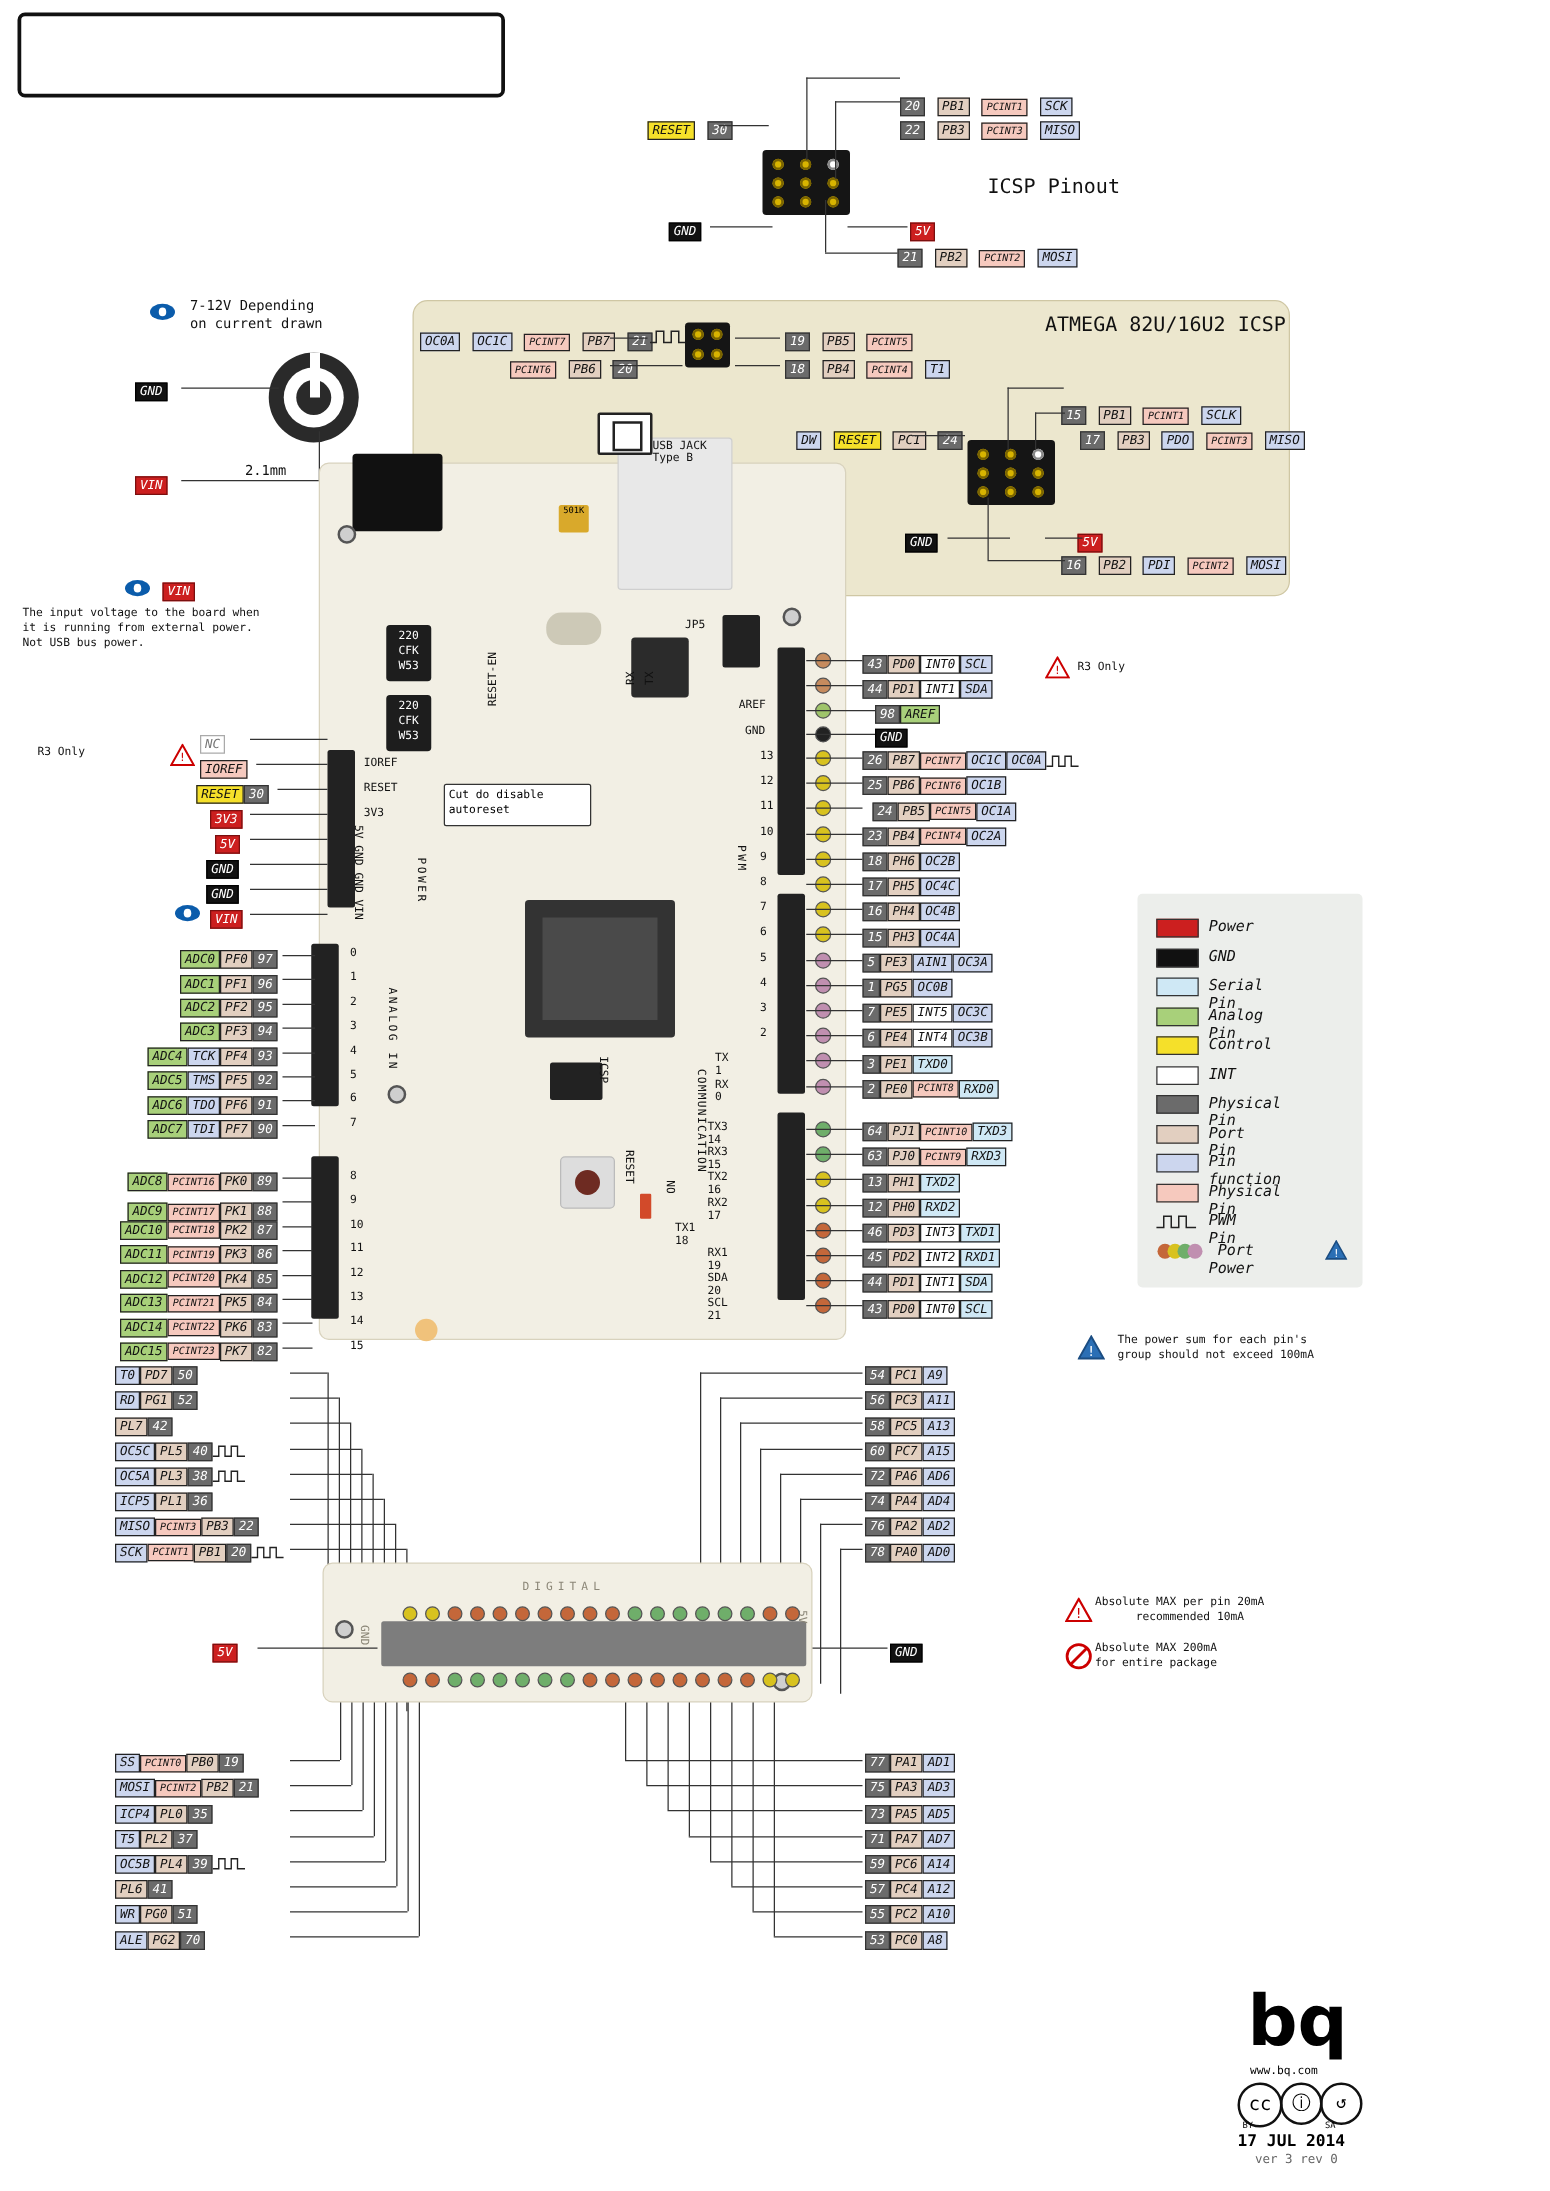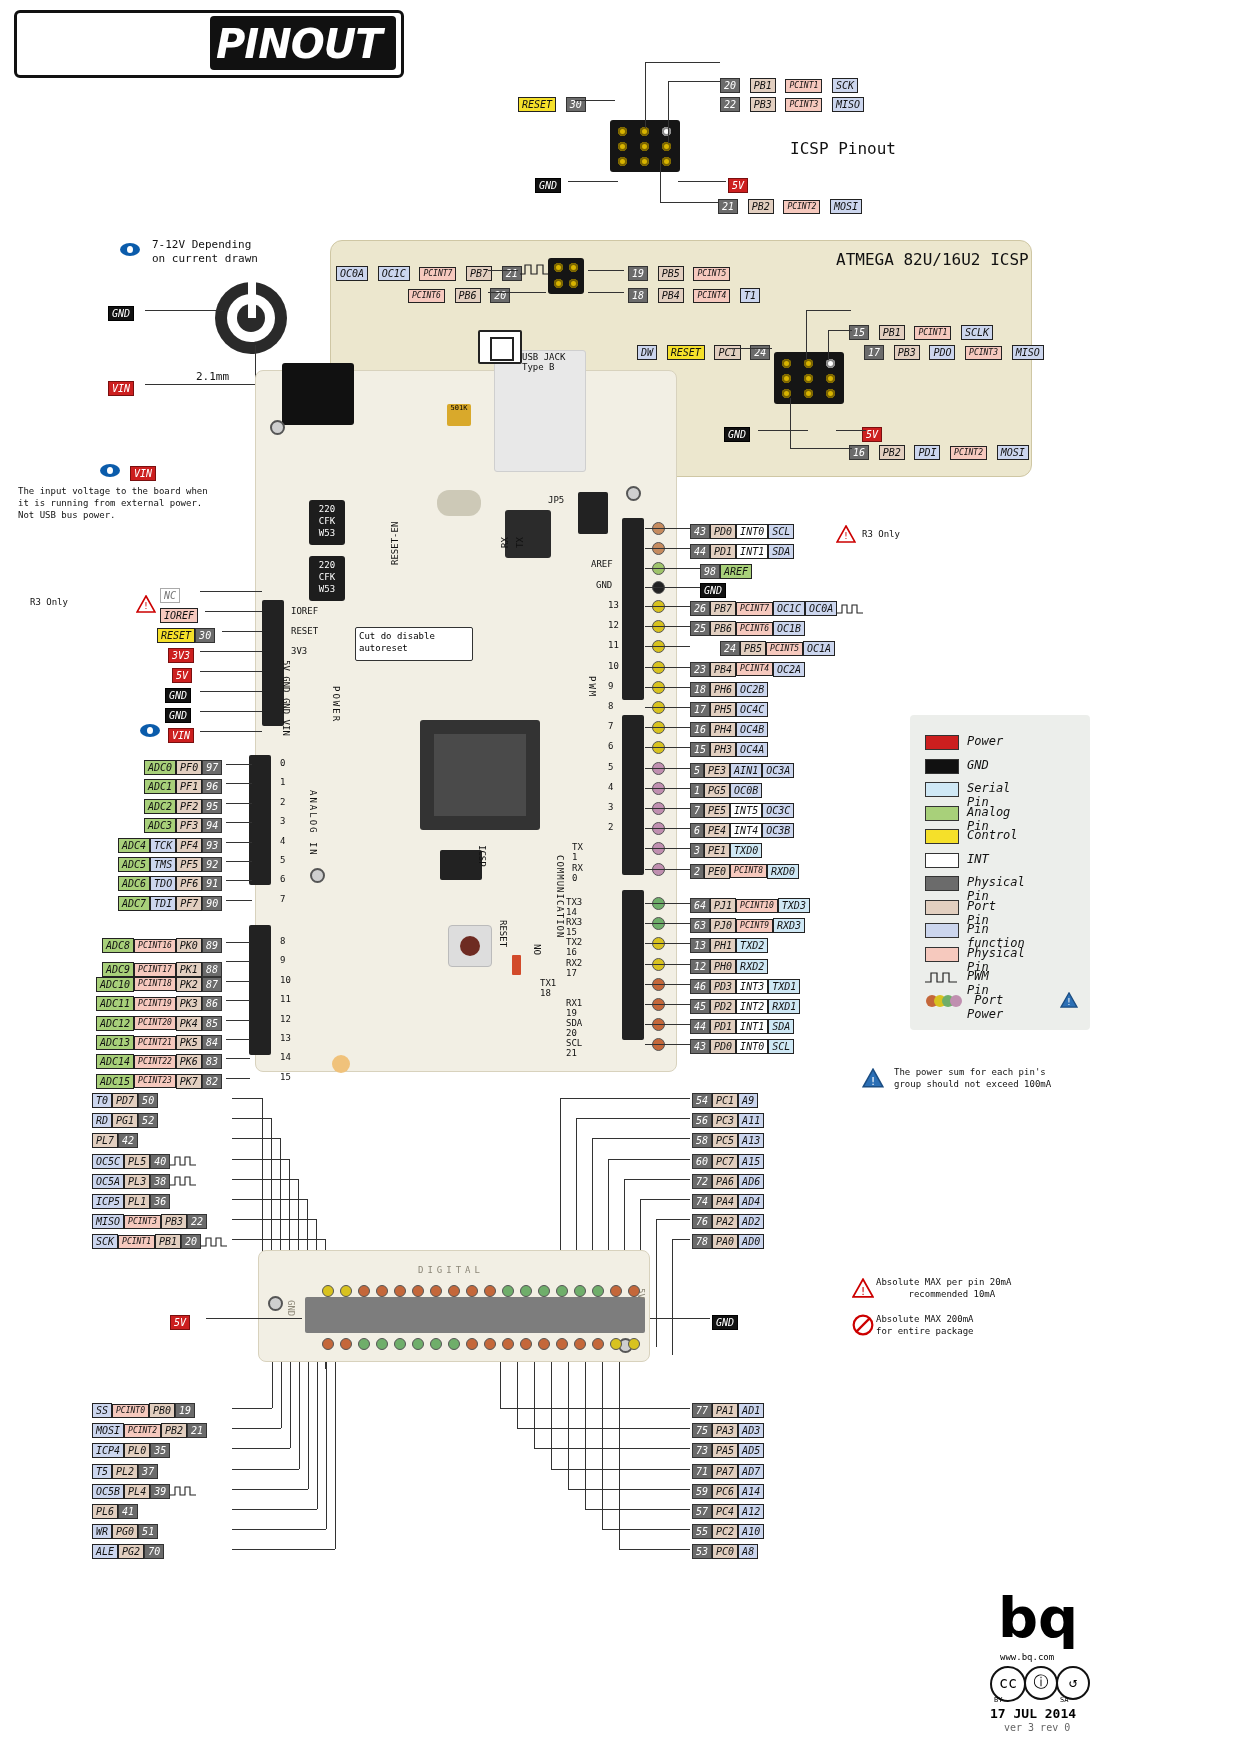--- a/index.html
+++ b/index.html
@@ -54,23 +54,20 @@
   
   #bq{left:990px;top:1590px;width:120px;height:150px;}
   .eye{position:absolute;width:20px;height:13px;border-radius:50%;background:#0b5cab;}
   .eye:after{content:"";position:absolute;left:7px;top:3px;width:6px;height:7px;border-radius:50%;background:#fff;}
 </style>
 </head>
 <body>
 
 <div id="title-logo" class="abs">
   <div class="outline"></div>
-  <div class="pinout">
-      <span>PINOUT</span>
-    </div>
 </div>
 
 <div class="abs" style="left:610px;top:120px;width:70px;height:52px;">
   <div class="hdr" style="left:0;top:0;width:70px;height:52px;">
     <div class="pin" style="left:8px;top:7px;"></div>
       <div class="pin" style="left:30px;top:7px;"></div>
       <div class="pin w" style="left:52px;top:7px;"></div>
     <div class="pin" style="left:8px;top:22px;"></div>
       <div class="pin" style="left:30px;top:22px;"></div>
       <div class="pin" style="left:52px;top:22px;"></div>
@@ -382,21 +379,21 @@
     <div class="abs row" style="left: 690px; top: 598px;"><span class="chip c-phys">26</span><span class="chip c-port">PB7</span><span class="chip c-intp tiny">PCINT7</span><span class="chip c-func">OC1C</span><span class="chip c-func">OC0A</span><svg style="vertical-align:middle" width="26" height="12">
         <path d="M0 10 L5 10 L5 2 L10 2 L10 10 L15 10 L15 2 L20 2 L20 10 L26 10" fill="none" stroke="#222" stroke-width="1.1"></path>
       </svg></div>
     <div class="abs" style="left: 652px; top: 600px; width: 11px; height: 11px; border-radius: 50%; background: rgb(216, 194, 31); border: 1px solid rgb(85, 85, 85);"></div>
     <div class="ln lnh abs" style="left: 645px; top: 606px; width: 45px;"></div>
     <div class="abs txt-sm" style="left: 608px; top: 600px;">13</div>
     <div class="abs row" style="left: 690px; top: 618.2px;"><span class="chip c-phys">25</span><span class="chip c-port">PB6</span><span class="chip c-intp tiny">PCINT6</span><span class="chip c-func">OC1B</span></div>
     <div class="abs" style="left: 652px; top: 620.2px; width: 11px; height: 11px; border-radius: 50%; background: rgb(216, 194, 31); border: 1px solid rgb(85, 85, 85);"></div>
     <div class="ln lnh abs" style="left: 645px; top: 626.2px; width: 45px;"></div>
     <div class="abs txt-sm" style="left: 608px; top: 620.2px;">12</div>
-    <div class="abs row" style="left: 720px; top: 638.4px;"><span class="chip c-phys">24</span><span class="chip c-port">PB5</span><span class="chip c-intp tiny">PCINT5</span><span class="chip c-func">OC1A</span></div>
+    <div class="abs row" style="left: 698px; top: 638.4px;"><span class="chip c-phys">24</span><span class="chip c-port">PB5</span><span class="chip c-intp tiny">PCINT5</span><span class="chip c-func">OC1A</span></div>
     <div class="abs" style="left: 652px; top: 640.4px; width: 11px; height: 11px; border-radius: 50%; background: rgb(216, 194, 31); border: 1px solid rgb(85, 85, 85);"></div>
     <div class="ln lnh abs" style="left: 645px; top: 646.4px; width: 45px;"></div>
     <div class="abs txt-sm" style="left: 608px; top: 640.4px;">11</div>
     <div class="abs row" style="left: 690px; top: 658.6px;"><span class="chip c-phys">23</span><span class="chip c-port">PB4</span><span class="chip c-intp tiny">PCINT4</span><span class="chip c-func">OC2A</span></div>
     <div class="abs" style="left: 652px; top: 660.6px; width: 11px; height: 11px; border-radius: 50%; background: rgb(216, 194, 31); border: 1px solid rgb(85, 85, 85);"></div>
     <div class="ln lnh abs" style="left: 645px; top: 666.6px; width: 45px;"></div>
     <div class="abs txt-sm" style="left: 608px; top: 660.6px;">10</div>
     <div class="abs row" style="left: 690px; top: 678.8px;"><span class="chip c-phys">18</span><span class="chip c-port">PH6</span><span class="chip c-func">OC2B</span></div>
     <div class="abs" style="left: 652px; top: 680.8px; width: 11px; height: 11px; border-radius: 50%; background: rgb(216, 194, 31); border: 1px solid rgb(85, 85, 85);"></div>
     <div class="ln lnh abs" style="left: 645px; top: 686.8px; width: 45px;"></div>

